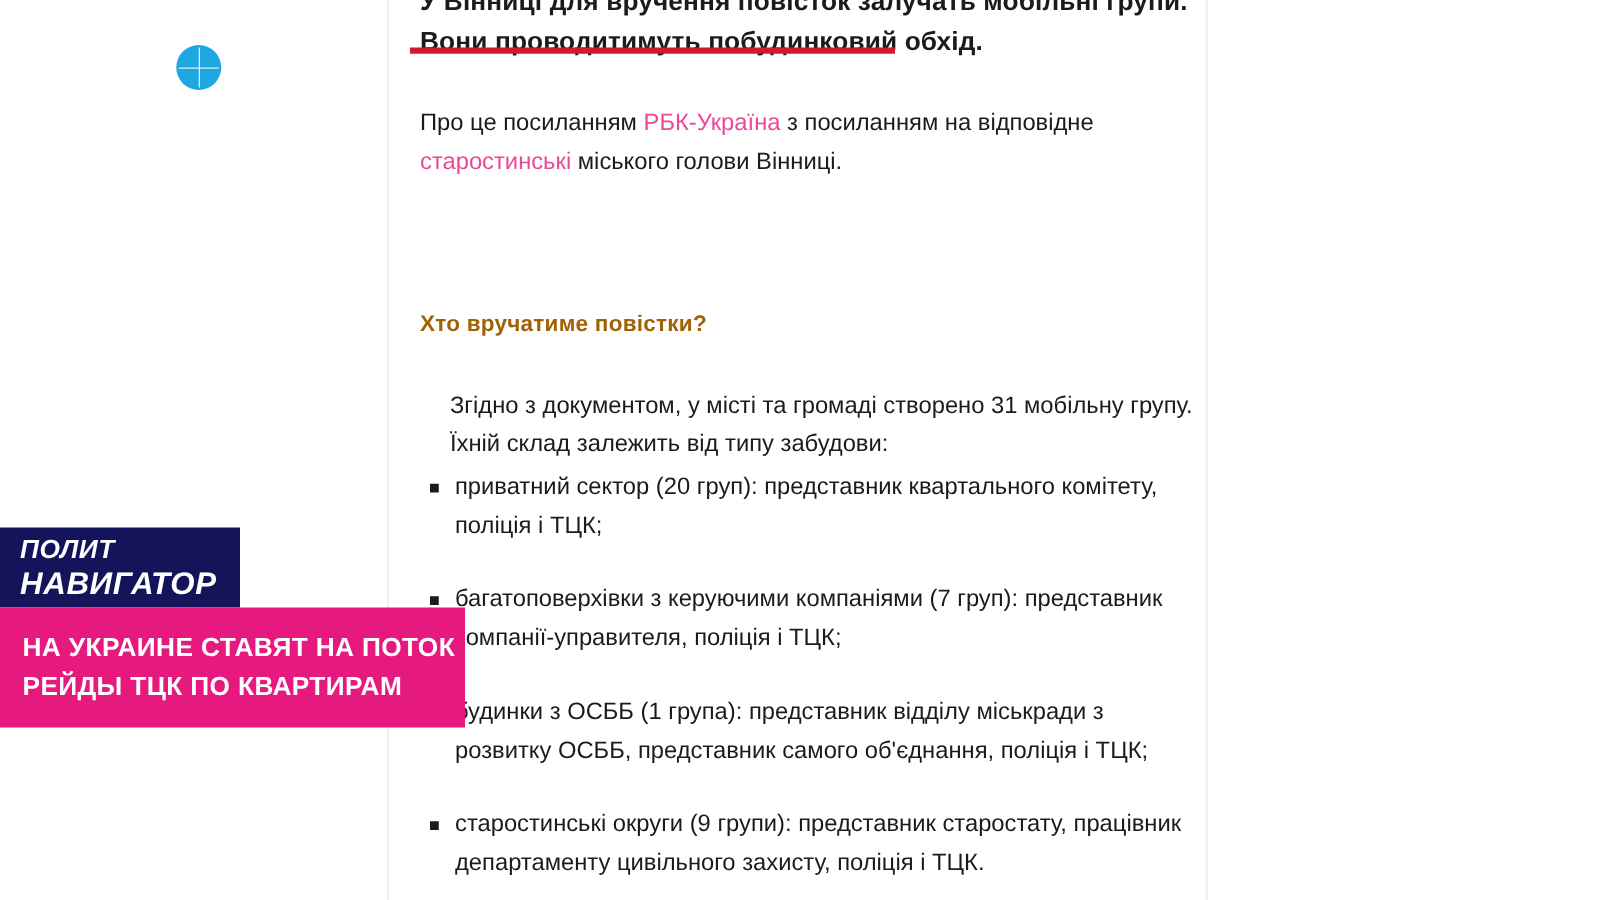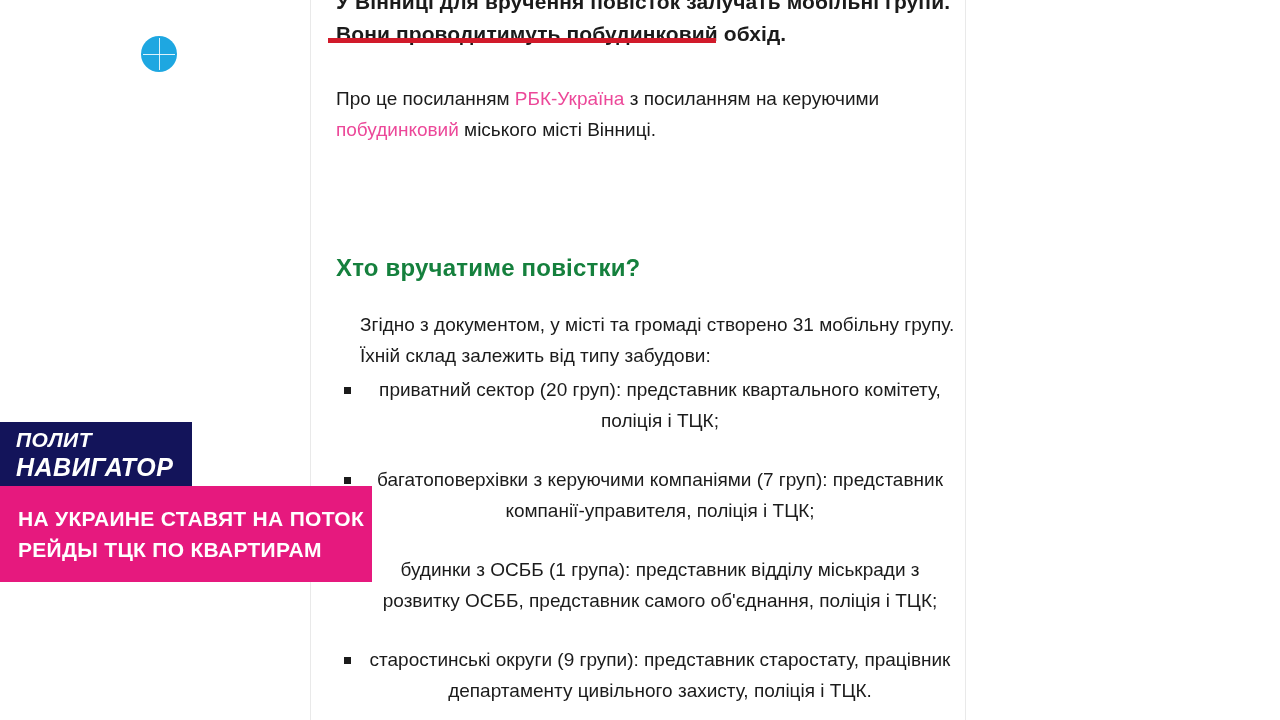--- a/index.html
+++ b/index.html
@@ -70,23 +70,23 @@
   #p-source {
     left: 336px;
     top: 64px;
     width: 620px;
   }
 
   .section-title {
     position: absolute;
     left: 336px;
     top: 234px;
-    font-size: 24px;
-    font-weight: bold;
-    color: #15803d;
+    font-size: 18px;
+    font-weight: bold;
+    color: #a16207;
     letter-spacing: 0.2px;
   }
 
   #p-groups {
     left: 336px;
     top: 290px;
     width: 612px;
     margin-left: 24px;
   }
 
@@ -99,21 +99,20 @@
     padding: 0;
     list-style: none;
     font-size: 19px;
     line-height: 31px;
     color: #1b1b1b;
   }
   .bullets li {
     position: relative;
     padding-left: 28px;
     margin-bottom: 28px;
-    text-align: center;
   }
   .bullets li::before {
     content: "";
     position: absolute;
     left: 8px;
     top: 13px;
     width: 7px;
     height: 7px;
     background: #1b1b1b;
   }
@@ -203,21 +202,21 @@
 
   <div class="col-rule left"></div>
   <div class="col-rule right"></div>
 
   <div class="lead">
     <span>У Вінниці для вручення повісток залучать мобільні групи. Вони проводитимуть побудинковий обхід.</span>
     <span class="underline"></span>
   </div>
 
   <p class="para" id="p-source">
-    <span>Про це посиланням </span><a href="#">РБК-Україна</a><span> з посиланням на керуючими </span><a href="#">побудинковий</a><span> міського місті Вінниці.</span>
+    <span>Про це посиланням </span><a href="#">РБК-Україна</a><span> з посиланням на відповідне </span><a href="#">старостинські</a><span> міського голови Вінниці.</span>
   </p>
 
   <h2 class="section-title">Хто вручатиме повістки?</h2>
 
   <p class="para" id="p-groups">Згідно з документом, у місті та громаді створено 31 мобільну групу. Їхній склад залежить від типу забудови:</p>
 
   <ul class="bullets">
     <li>приватний сектор (20 груп): представник квартального комітету, поліція і ТЦК;</li>
     <li>багатоповерхівки з керуючими компаніями (7 груп): представник компанії-управителя, поліція і ТЦК;</li>
     <li>будинки з ОСББ (1 група): представник відділу міськради з розвитку ОСББ, представник самого об'єднання, поліція і ТЦК;</li>

